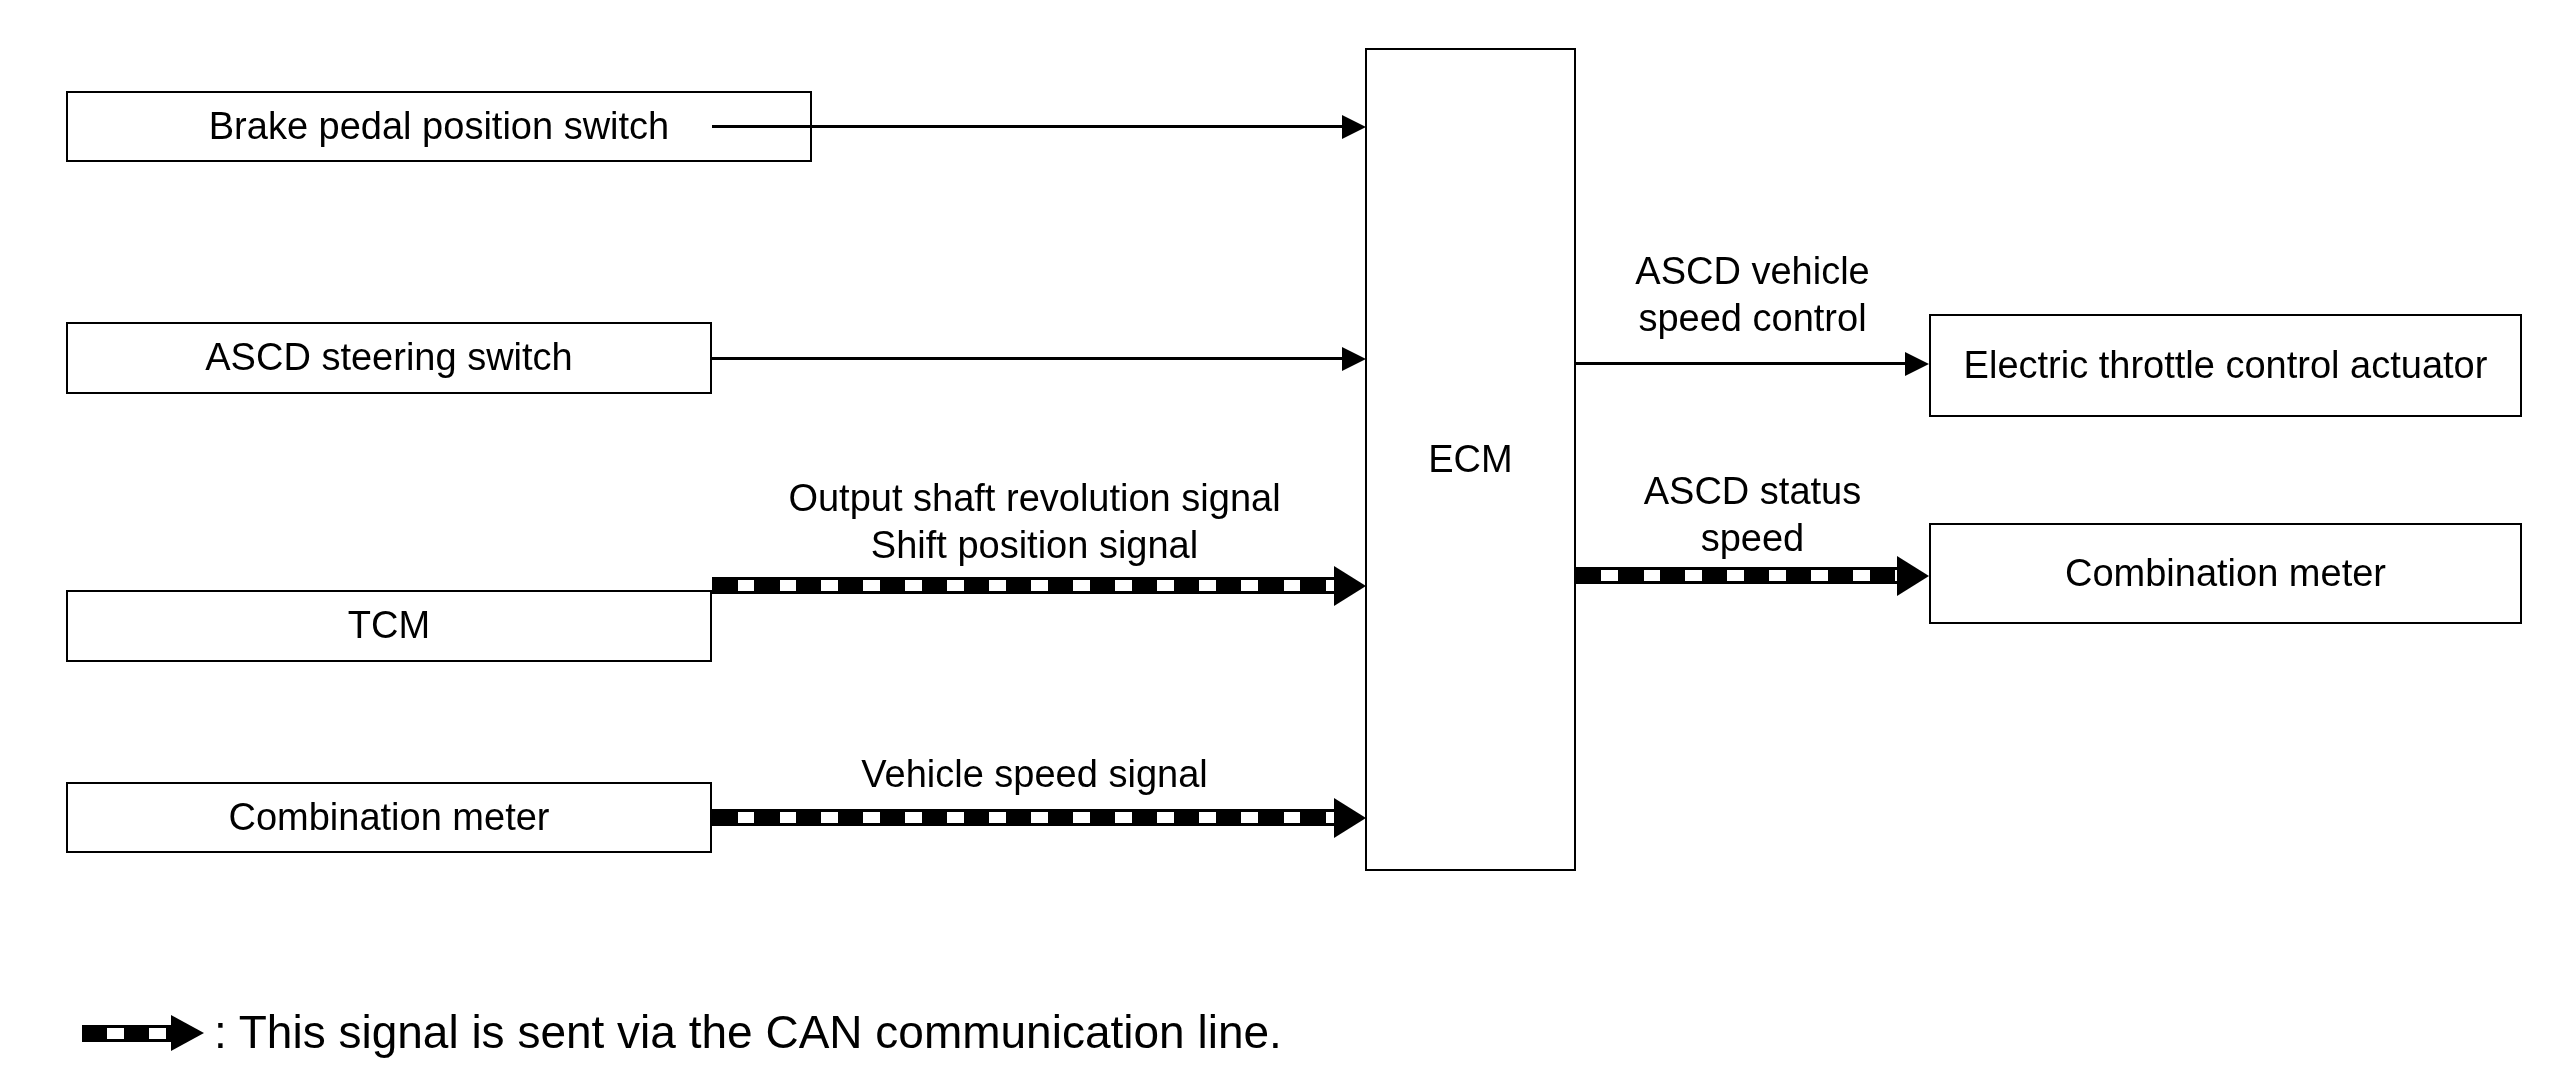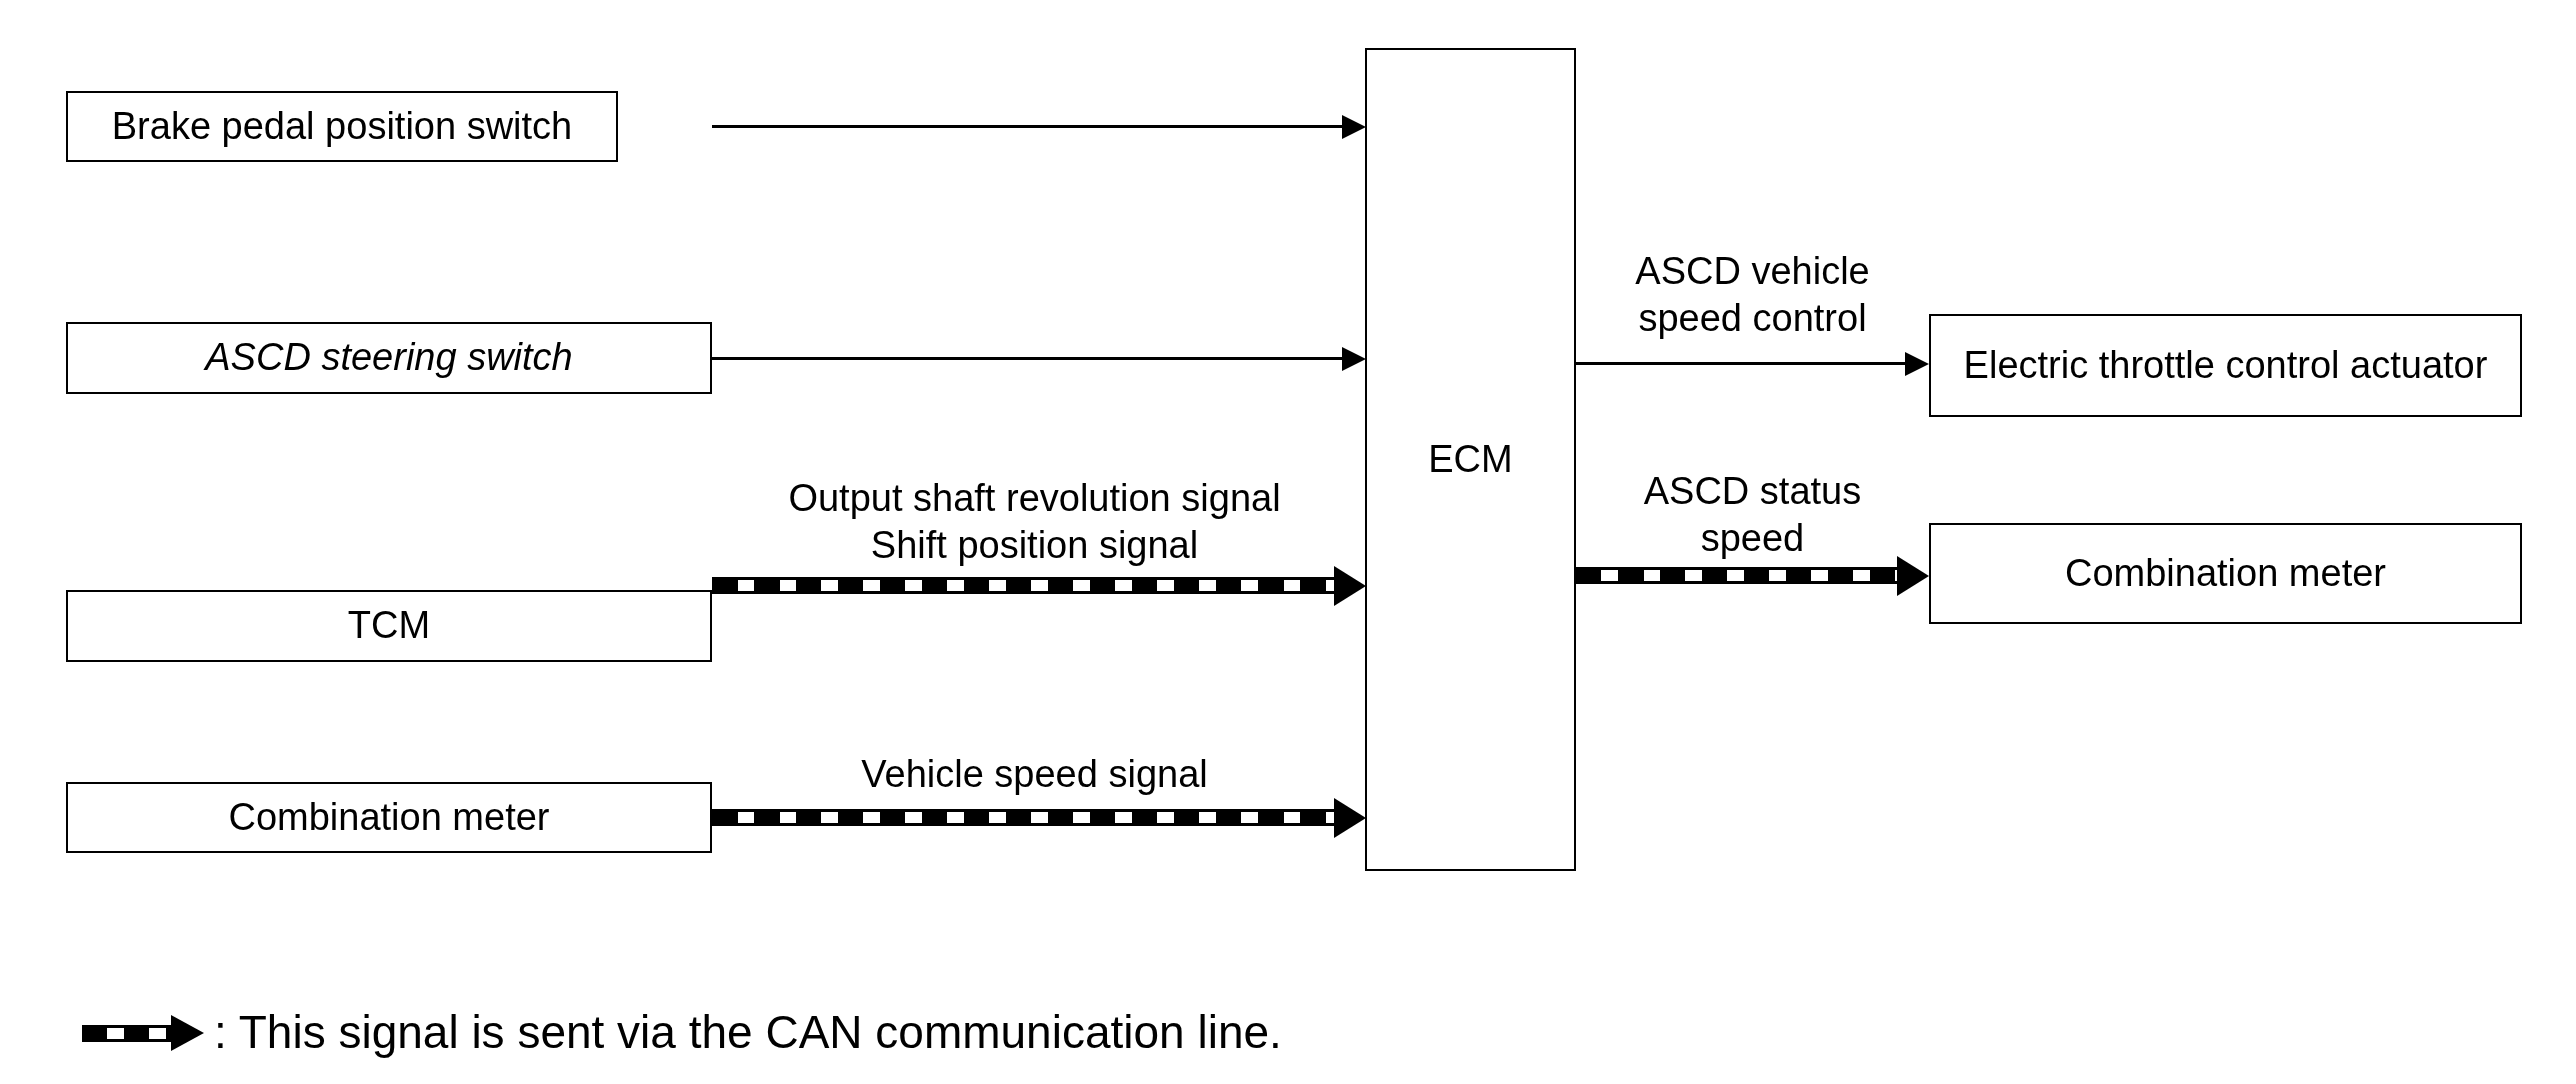--- a/index.html
+++ b/index.html
@@ -13,22 +13,22 @@
   }
   
   .node{
     position:absolute;
     box-sizing:border-box;
     border:2.6px solid #000;
     background:#fff;
     display:flex;align-items:center;justify-content:center;
     font-size:38px;line-height:1.1;white-space:nowrap;
   }
-  #box-brake {left:66px; top:91px; width:552px; height:71px;text-align:center;}
-  #box-steer {left:66px; top:322px; width:646px; height:72px;font-style:italic;}
+  #box-brake {left:66px; top:91px; width:746px; height:71px;text-align:center;}
+  #box-steer {left:66px; top:322px; width:646px; height:72px;}
   #box-tcm   {left:66px; top:550px; width:646px; height:72px;margin-top:40px;}
   #box-combL {left:66px; top:782px;width:646px; height:71px;}
   #box-ecm   {left:1365px;top:48px;  width:211px;  height:823px;}
   #box-throt {left:1929px;top:314px; width:593px;  height:103px;}
   #box-combR {left:1929px;top:523px; width:593px;  height:101px;}
 
   
   .arrow{position:absolute;display:flex;align-items:center;}
   .solid-line{flex:1;height:2.6px;background:#000;}
   .solid-head{width:0;height:0;border-top:12.8px solid transparent;border-bottom:12.8px solid transparent;border-left:24px solid #000;}

